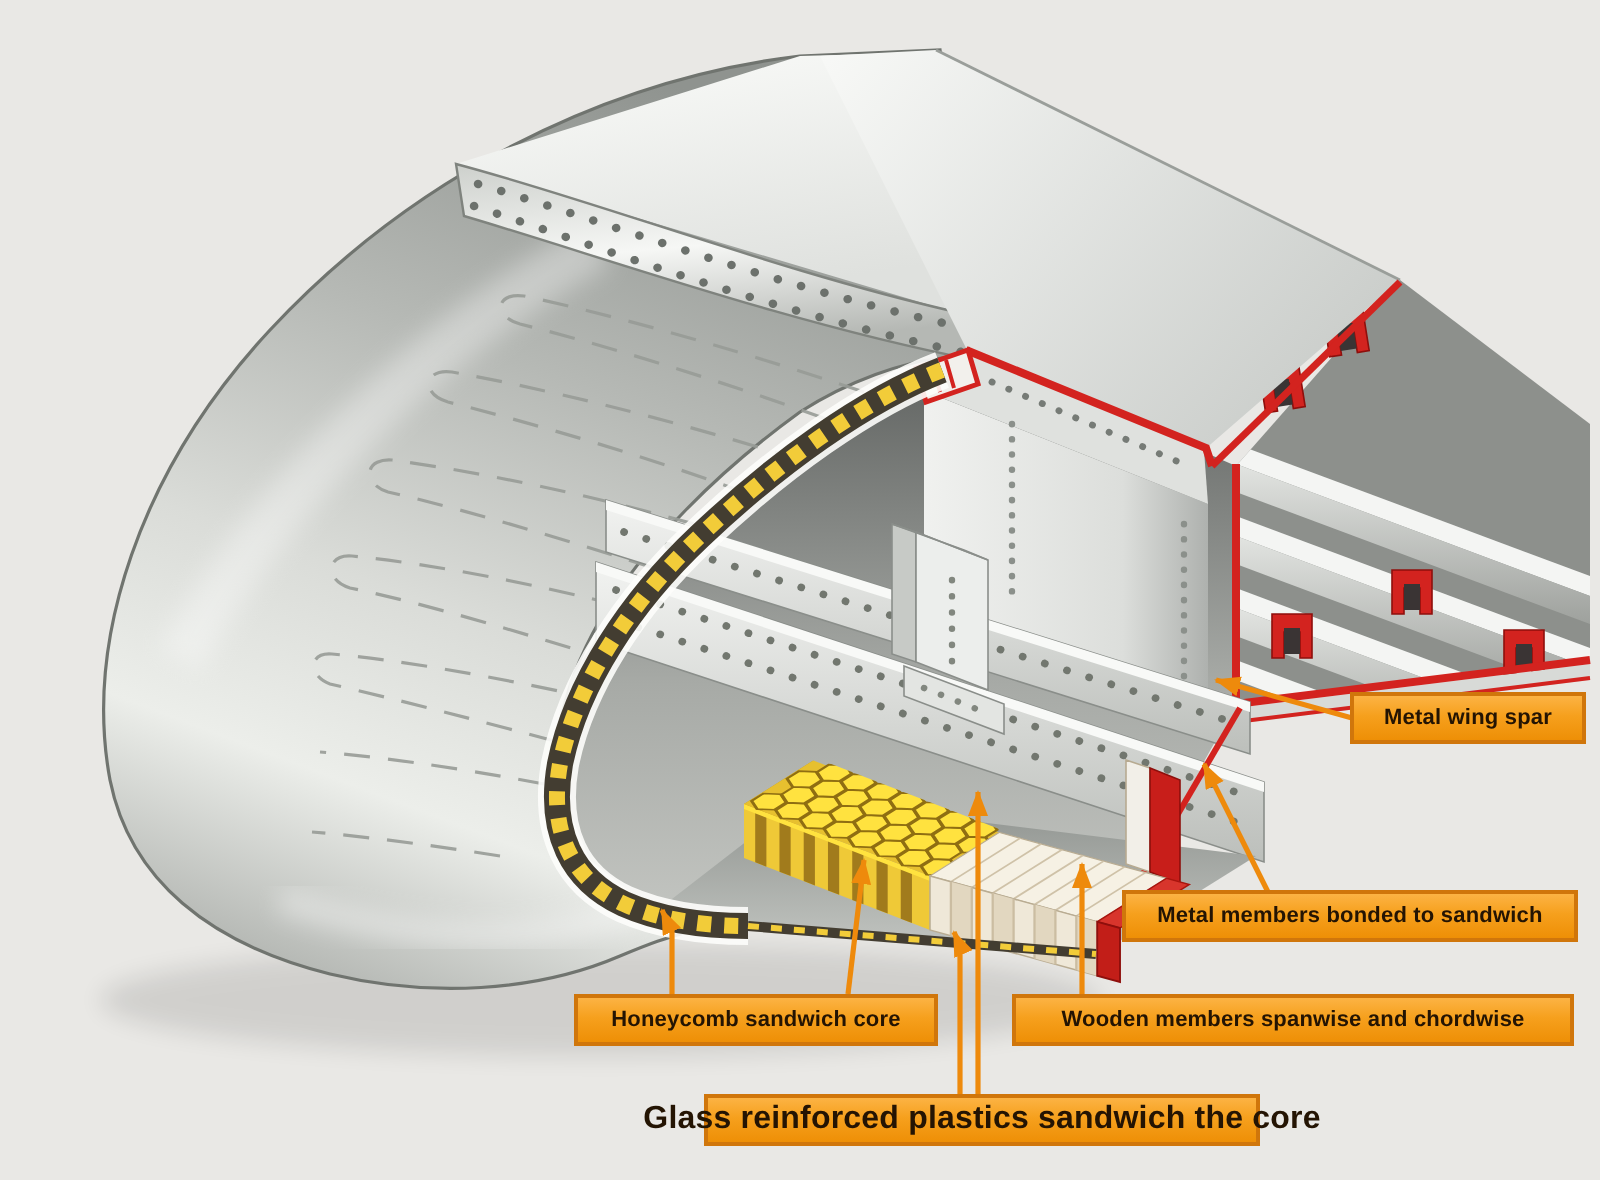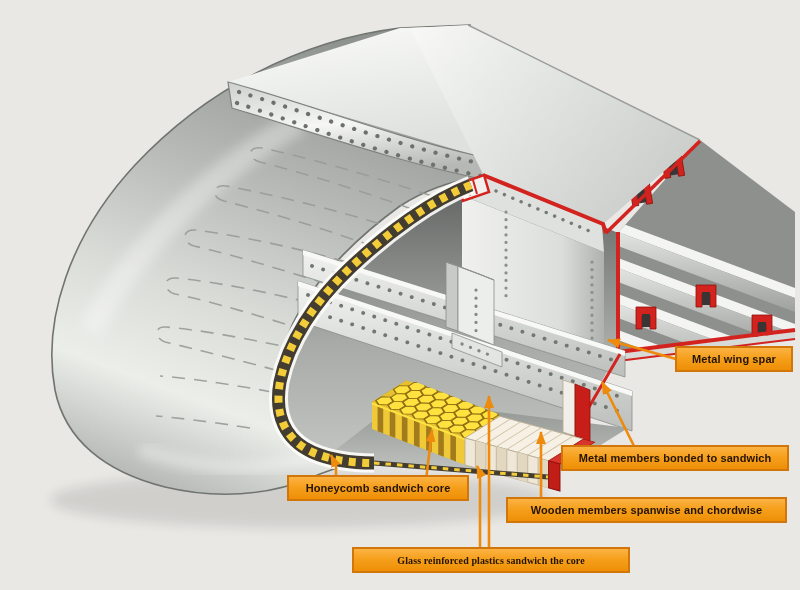--- a/index.html
+++ b/index.html
@@ -4,21 +4,21 @@
 <style>
   html,body{margin:0;padding:0;background:#d8d7d4;}
   #stage{position:relative;width:800px;height:590px;background:#e9e8e5;overflow:hidden;
          font-family:"Liberation Sans",sans-serif;}
   #art{position:absolute;left:0;top:0;}
   .label{position:absolute;box-sizing:border-box;height:26px;
          background:linear-gradient(180deg,#fcb344 0%,#f6a01d 45%,#ee8f06 100%);
          border:2px solid #d0760b;color:#241403;
          font-size:11px;font-weight:600;letter-spacing:.1px;white-space:nowrap;
          display:flex;align-items:center;justify-content:center;text-align:center;}
-  .label.glass{font-size:10px;font-family:Liberation Serif, serif;}
+  .label.glass{font-size:16px;}
 </style>
 </head>
 <body>
 
 <div id="stage">
 <svg id="art" width="800" height="590" viewBox="0 0 800 590">
   <defs>
     <linearGradient id="gSkin" x1="0.55" y1="0" x2="0.2" y2="1">
       <stop offset="0" stop-color="#8f938f"></stop>
           <stop offset="0.32" stop-color="#b6b9b5"></stop>
@@ -298,16 +298,16 @@
     <path d="M 489,547 L 489,396" marker-end="url(#ah)"></path>
   </g>
 </svg>
 
 <div class="label" style="left:675px;top:346px;width:118px;">Metal wing spar</div>
 
 <div class="label" style="left:561px;top:445px;width:228px;">Metal members bonded to sandwich</div>
 
 <div class="label" style="left:506px;top:497px;width:281px;">Wooden members spanwise and chordwise</div>
 
-<div class="label" style="left:287px;top:475px;width:182px;">Honeycomb sandwich core</div>
+<div class="label" style="left:287px;top:497px;width:182px;">Honeycomb sandwich core</div>
 
 <div class="label glass" style="left:352px;top:547px;width:278px;">Glass reinforced plastics sandwich the core</div>
 </div>
 
 </body></html>

